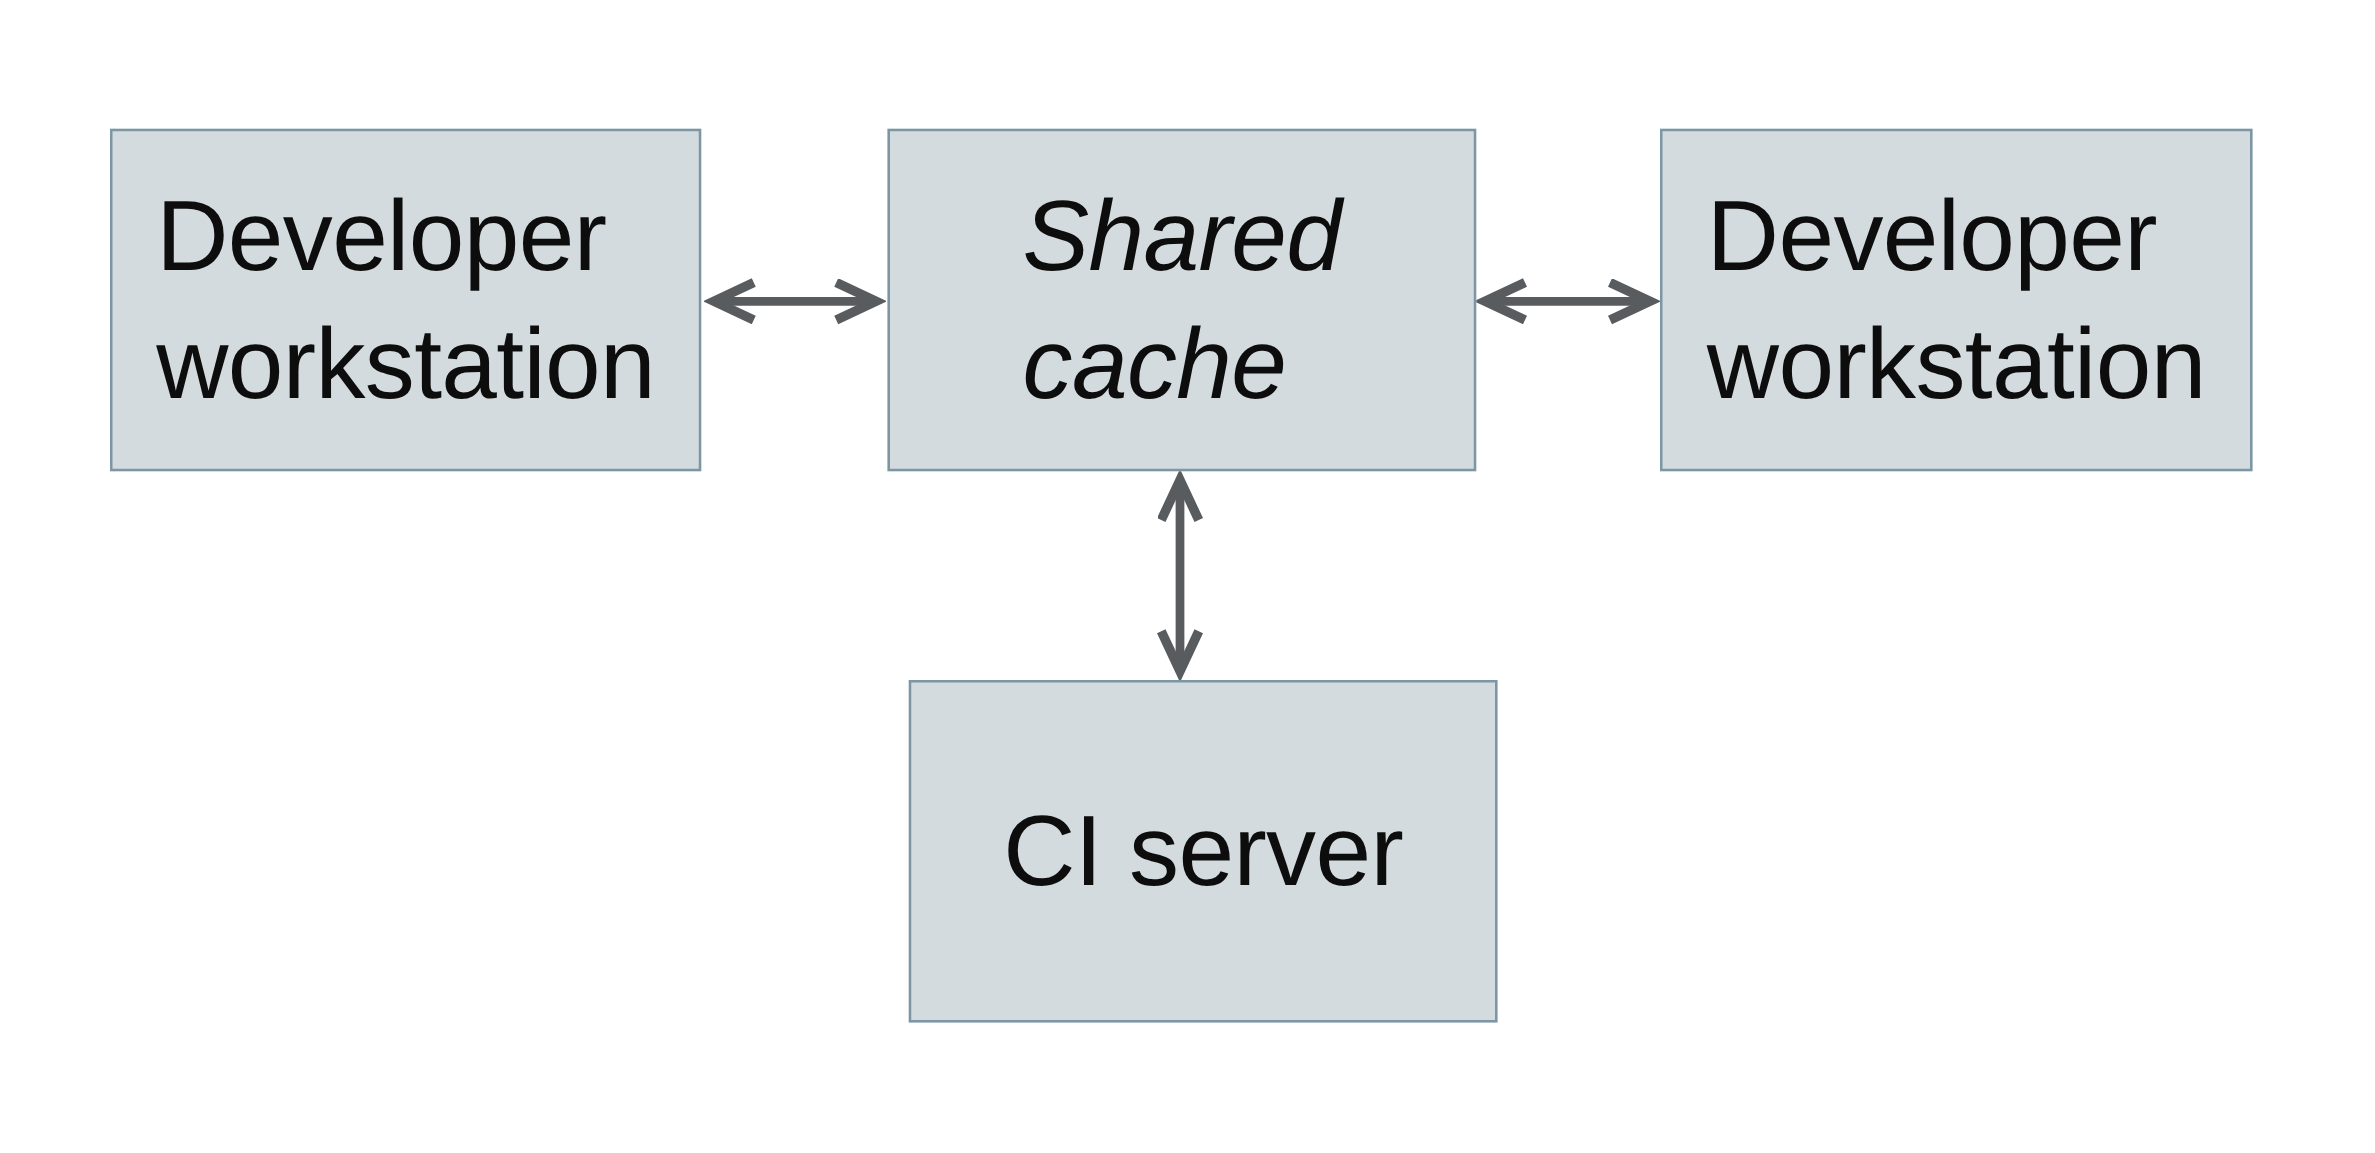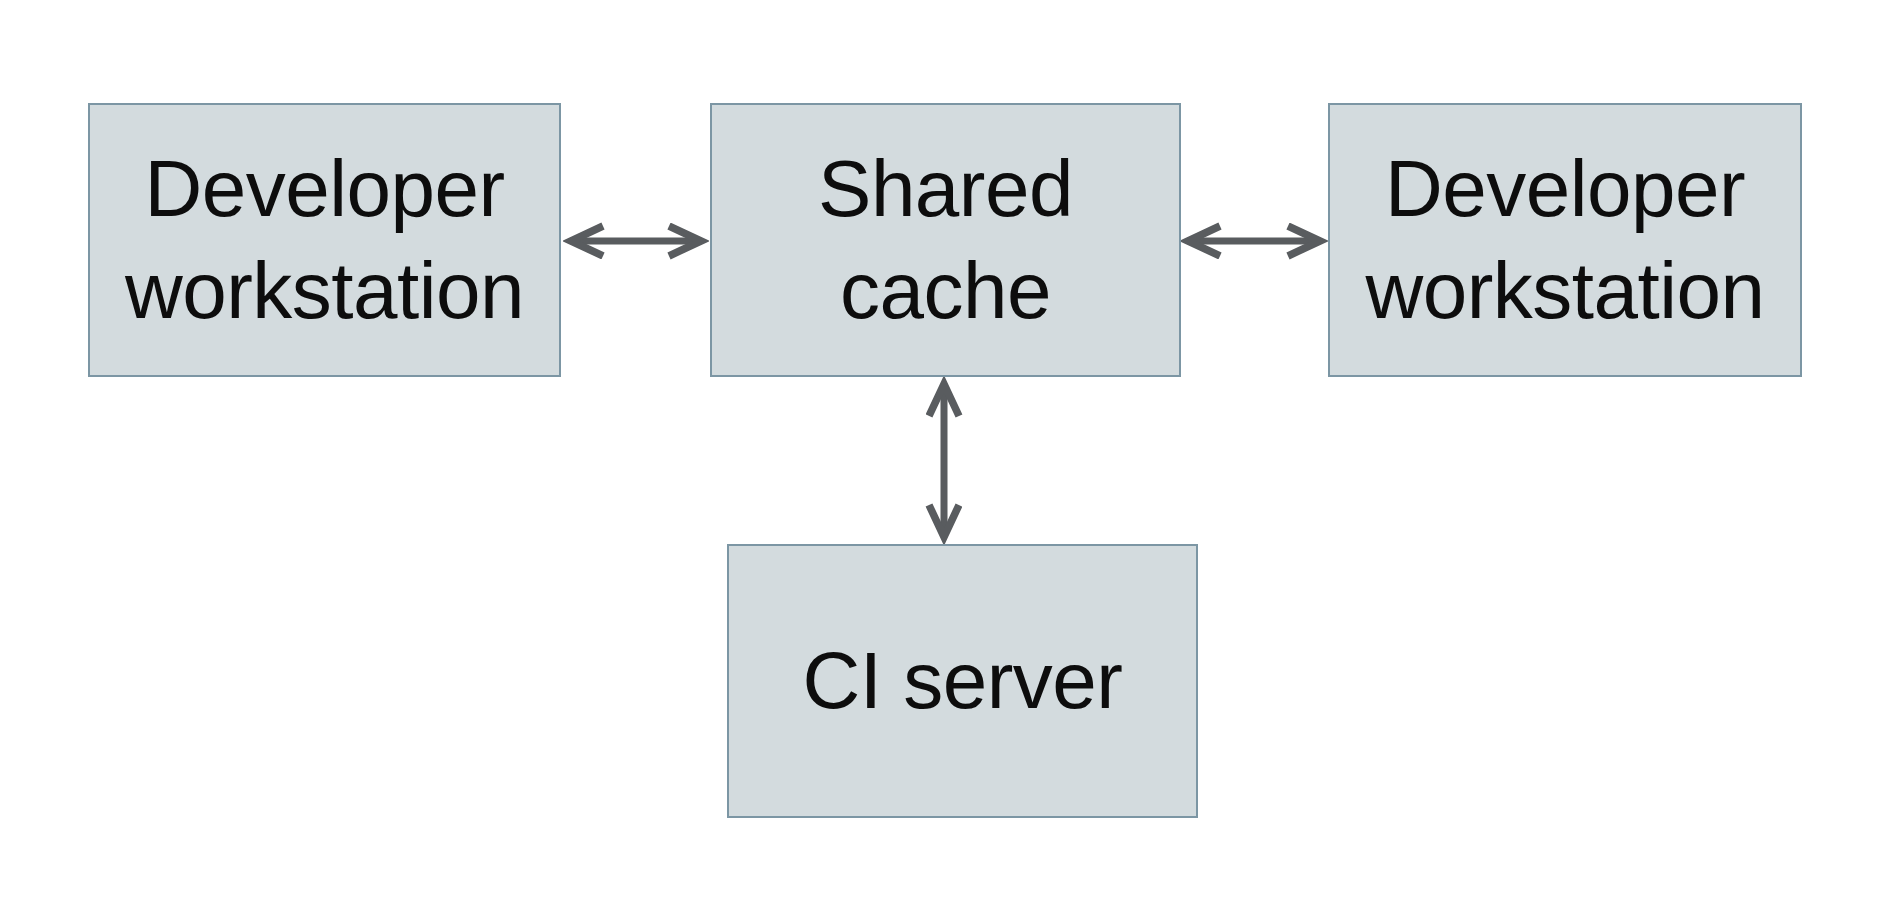--- a/index.html
+++ b/index.html
@@ -24,31 +24,30 @@
     pointer-events: none;
   }
   .node {
     position: absolute;
     box-sizing: border-box;
     background: #d3dbde;
     border: 2px solid #7c96a4;
     display: flex;
     align-items: center;
     justify-content: center;
-    text-align: center;
   }
   .node-label {
     font-size: 80px;
     line-height: 1.28;
     color: #0d0d0d;
     white-space: pre-line;
     letter-spacing: -0.5px;
   }
   .node-dev-left    { left: 88px;   top: 103px; width: 473px; height: 274px; }
-  .node-shared      { left: 710px;  top: 103px; width: 471px; height: 274px; }
+  .node-shared      { left: 710px;  top: 103px; width: 471px; height: 274px; font-style: italic; }
   .node-dev-right   { left: 1328px; top: 103px; width: 474px; height: 274px; }
   .node-ci          { left: 727px;  top: 544px; width: 471px; height: 274px; }
 </style>
 </head>
 <body>
 
 <div class="canvas">
 
   <svg class="arrow-layer" width="1900" height="922" viewBox="0 0 1900 922" xmlns="http://www.w3.org/2000/svg">
     <defs>

